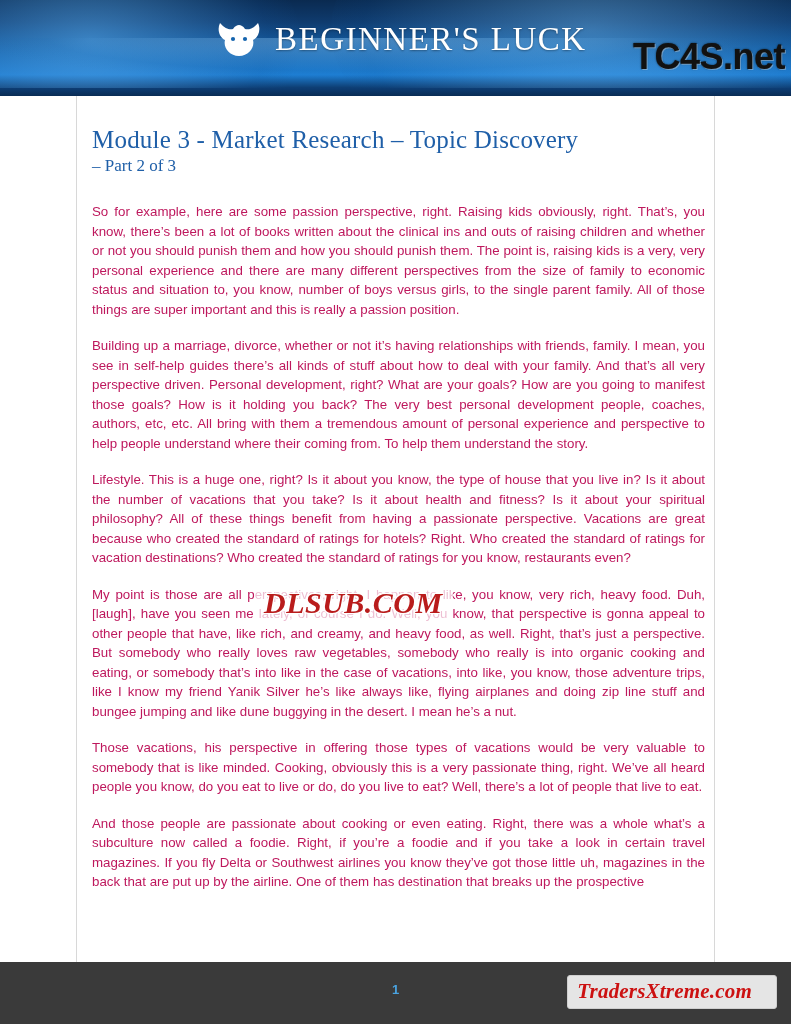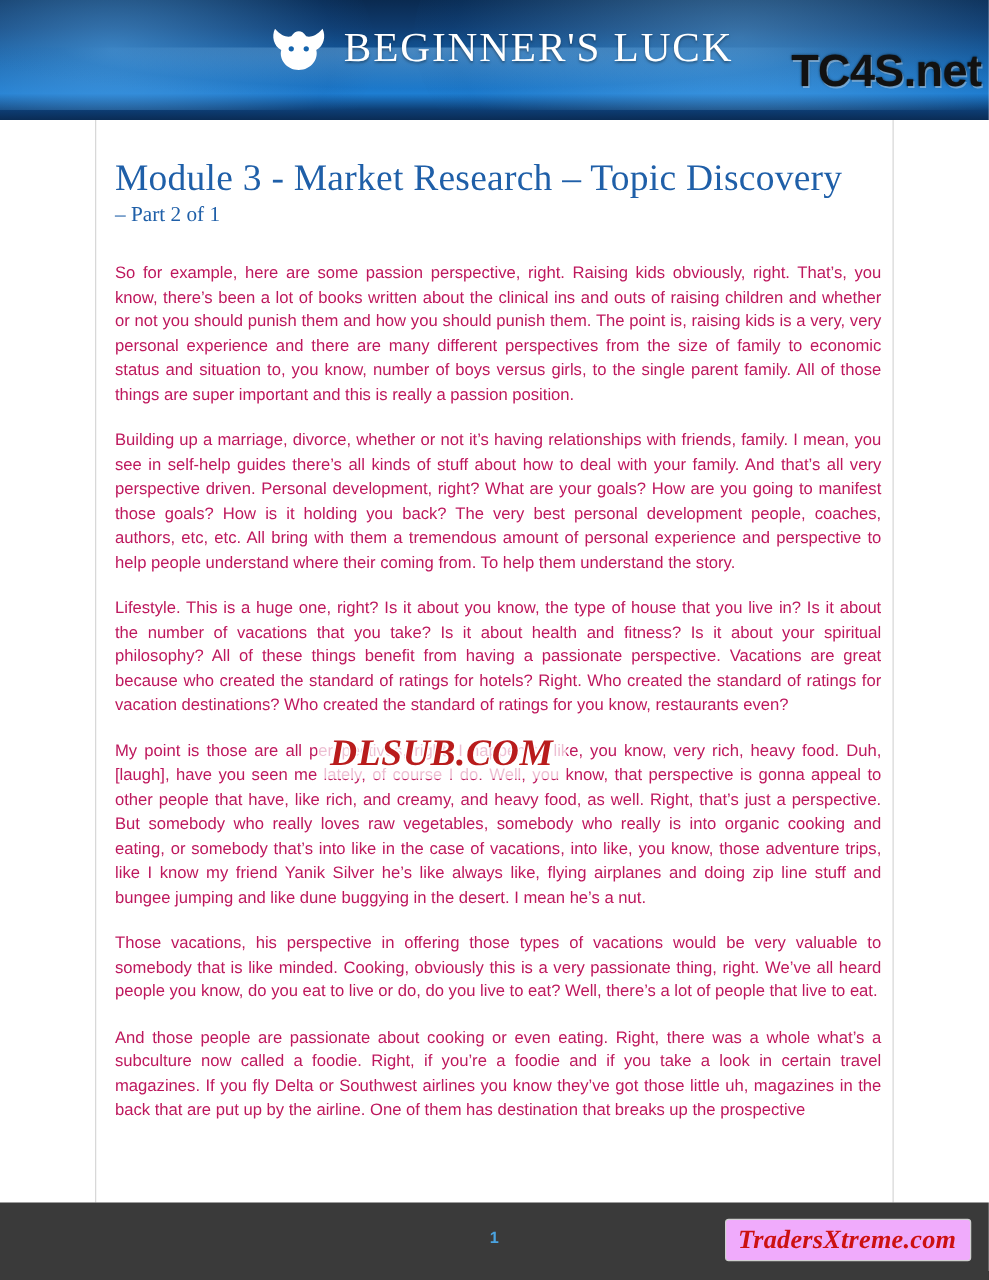--- a/index.html
+++ b/index.html
@@ -130,21 +130,21 @@
   .body-area {
     position: absolute;
     left: 92px;
     top: 30px;
     width: 613px;
   }
 
   h1.doc-title {
     margin: 0;
     font-family: "Liberation Serif", serif;
-    font-size: 30px;
+    font-size: 25px;
     font-weight: normal;
     color: #1f5fa8;
     letter-spacing: 0.2px;
   }
   .doc-subtitle {
     margin: 2px 0 0 0;
     font-family: "Liberation Serif", serif;
     font-size: 17px;
     color: #1f5fa8;
   }
@@ -207,24 +207,24 @@
     text-align: center;
     color: #4aa3e0;
     font-family: "Liberation Sans", sans-serif;
     font-weight: bold;
     font-size: 13px;
   }
   .footer-brand {
     position: absolute;
     right: 14px;
     top: 13px;
-    background: #f0abfc;
+    background: #e5e5e5;
     border: 1px solid #cfcfcf;
     border-radius: 3px;
-    padding: 3px 11px 4px 9px;
+    padding: 3px 24px 4px 9px;
     font-family: "Liberation Serif", serif;
     font-weight: bold;
     font-style: italic;
     font-size: 21px;
     color: #cc1111;
     white-space: nowrap;
     letter-spacing: 0.2px;
   }
 </style>
 </head>
@@ -249,21 +249,21 @@
     <div class="tc4s">TC4S.net</div>
   </div>
   <div class="header-underline"></div>
 
   <div class="content">
     <div class="rule-left"></div>
     <div class="rule-right"></div>
 
     <div class="body-area">
       <h1 class="doc-title">Module 3 - Market Research – Topic Discovery</h1>
-      <div class="doc-subtitle">– Part 2 of 1</div>
+      <div class="doc-subtitle">– Part 2 of 3</div>
 
       <p class="para first">So for example, here are some passion perspective, right. Raising kids obviously, right. That’s, you know, there’s been a lot of books written about the clinical ins and outs of raising children and whether or not you should punish them and how you should punish them. The point is, raising kids is a very, very personal experience and there are many different perspectives from the size of family to economic status and situation to, you know, number of boys versus girls, to the single parent family. All of those things are super important and this is really a passion position.</p>
       <p class="para">Building up a marriage, divorce, whether or not it’s having relationships with friends, family. I mean, you see in self-help guides there’s all kinds of stuff about how to deal with your family. And that’s all very perspective driven. Personal development, right? What are your goals? How are you going to manifest those goals? How is it holding you back? The very best personal development people, coaches, authors, etc, etc. All bring with them a tremendous amount of personal experience and perspective to help people understand where their coming from. To help them understand the story.</p>
       <p class="para">Lifestyle. This is a huge one, right? Is it about you know, the type of house that you live in? Is it about the number of vacations that you take? Is it about health and fitness? Is it about your spiritual philosophy? All of these things benefit from having a passionate perspective. Vacations are great because who created the standard of ratings for hotels? Right. Who created the standard of ratings for vacation destinations? Who created the standard of ratings for you know, restaurants even?</p>
       <p class="para">My point is those are all perspectives, right. I happen to like, you know, very rich, heavy food. Duh, [laugh], have you seen me lately, of course I do. Well, you know, that perspective is gonna appeal to other people that have, like rich, and creamy, and heavy food, as well. Right, that’s just a perspective. But somebody who really loves raw vegetables, somebody who really is into organic cooking and eating, or somebody that’s into like in the case of vacations, into like, you know, those adventure trips, like I know my friend Yanik Silver he’s like always like, flying airplanes and doing zip line stuff and bungee jumping and like dune buggying in the desert. I mean he’s a nut.</p>
       <p class="para">Those vacations, his perspective in offering those types of vacations would be very valuable to somebody that is like minded. Cooking, obviously this is a very passionate thing, right. We’ve all heard people you know, do you eat to live or do, do you live to eat? Well, there’s a lot of people that live to eat.</p>
       <p class="para">And those people are passionate about cooking or even eating. Right, there was a whole what’s a subculture now called a foodie. Right, if you’re a foodie and if you take a look in certain travel magazines. If you fly Delta or Southwest airlines you know they’ve got those little uh, magazines in the back that are put up by the airline. One of them has destination that breaks up the prospective</p>
     </div>
 
     <div class="watermark">DLSUB.COM</div>

